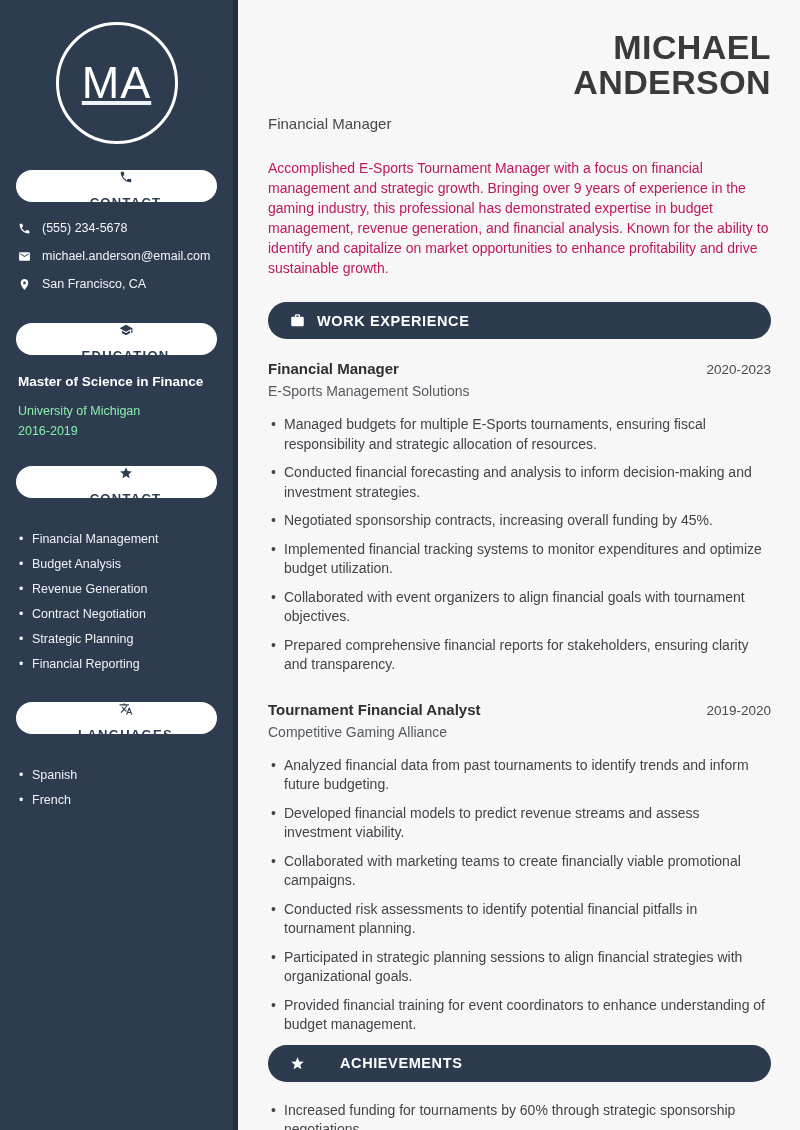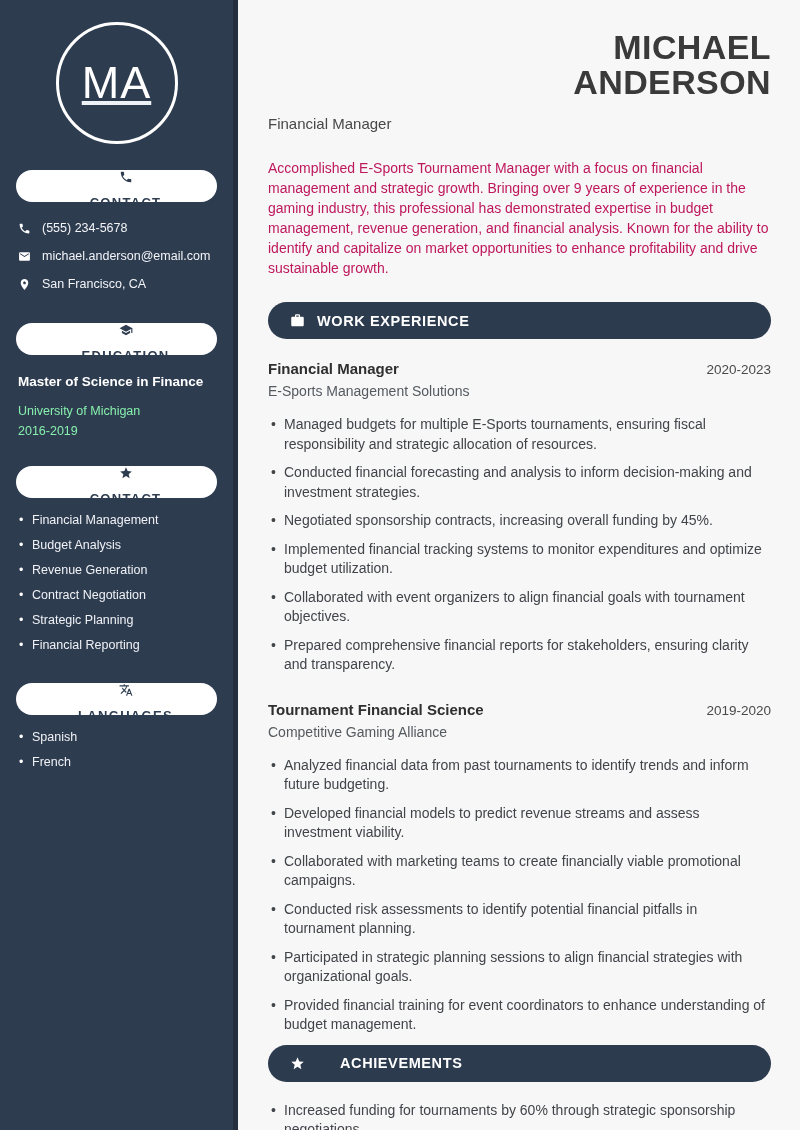--- a/index.html
+++ b/index.html
@@ -56,21 +56,21 @@
     padding: 7px 27px 7px 18px;
     font-size: 12.5px;
     color: #f2f4f7;
   }
   .contact-row svg { width: 13px; height: 13px; fill: #ffffff; flex: none; }
 
   .edu-block { padding: 17px 18px 0 18px; line-height: 20px; }
   .edu-degree { font-size: 13.5px; font-weight: bold; color: #ffffff; margin-bottom: 9px; }
   .edu-sub { font-size: 12.5px; color: #86efac; }
 
-  .side-list { margin: 10px 0 0 0; list-style: none; }
+  .side-list { margin: 29px 0 0 0; list-style: none; }
   .side-list li {
     position: relative;
     padding: 0 10px 0 32px;
     font-size: 12.5px;
     line-height: 25px;
     color: #f0f2f6;
   }
   .side-list li::before {
     content: "•";
     position: absolute; left: 19px;
@@ -233,21 +233,21 @@
       <li>Conducted financial forecasting and analysis to inform decision-making and investment strategies.</li>
       <li>Negotiated sponsorship contracts, increasing overall funding by 45%.</li>
       <li>Implemented financial tracking systems to monitor expenditures and optimize budget utilization.</li>
       <li>Collaborated with event organizers to align financial goals with tournament objectives.</li>
       <li>Prepared comprehensive financial reports for stakeholders, ensuring clarity and transparency.</li>
     </ul>
   </section>
 
   <section class="job">
     <div class="job-head">
-      <span class="job-role">Tournament Financial Science</span>
+      <span class="job-role">Tournament Financial Analyst</span>
       <span class="job-dates">2019-2020</span>
     </div>
     <div class="job-company">Competitive Gaming Alliance</div>
     <ul class="bullets">
       <li>Analyzed financial data from past tournaments to identify trends and inform future budgeting.</li>
       <li>Developed financial models to predict revenue streams and assess investment viability.</li>
       <li>Collaborated with marketing teams to create financially viable promotional campaigns.</li>
       <li>Conducted risk assessments to identify potential financial pitfalls in tournament planning.</li>
       <li>Participated in strategic planning sessions to align financial strategies with organizational goals.</li>
       <li>Provided financial training for event coordinators to enhance understanding of budget management.</li>

